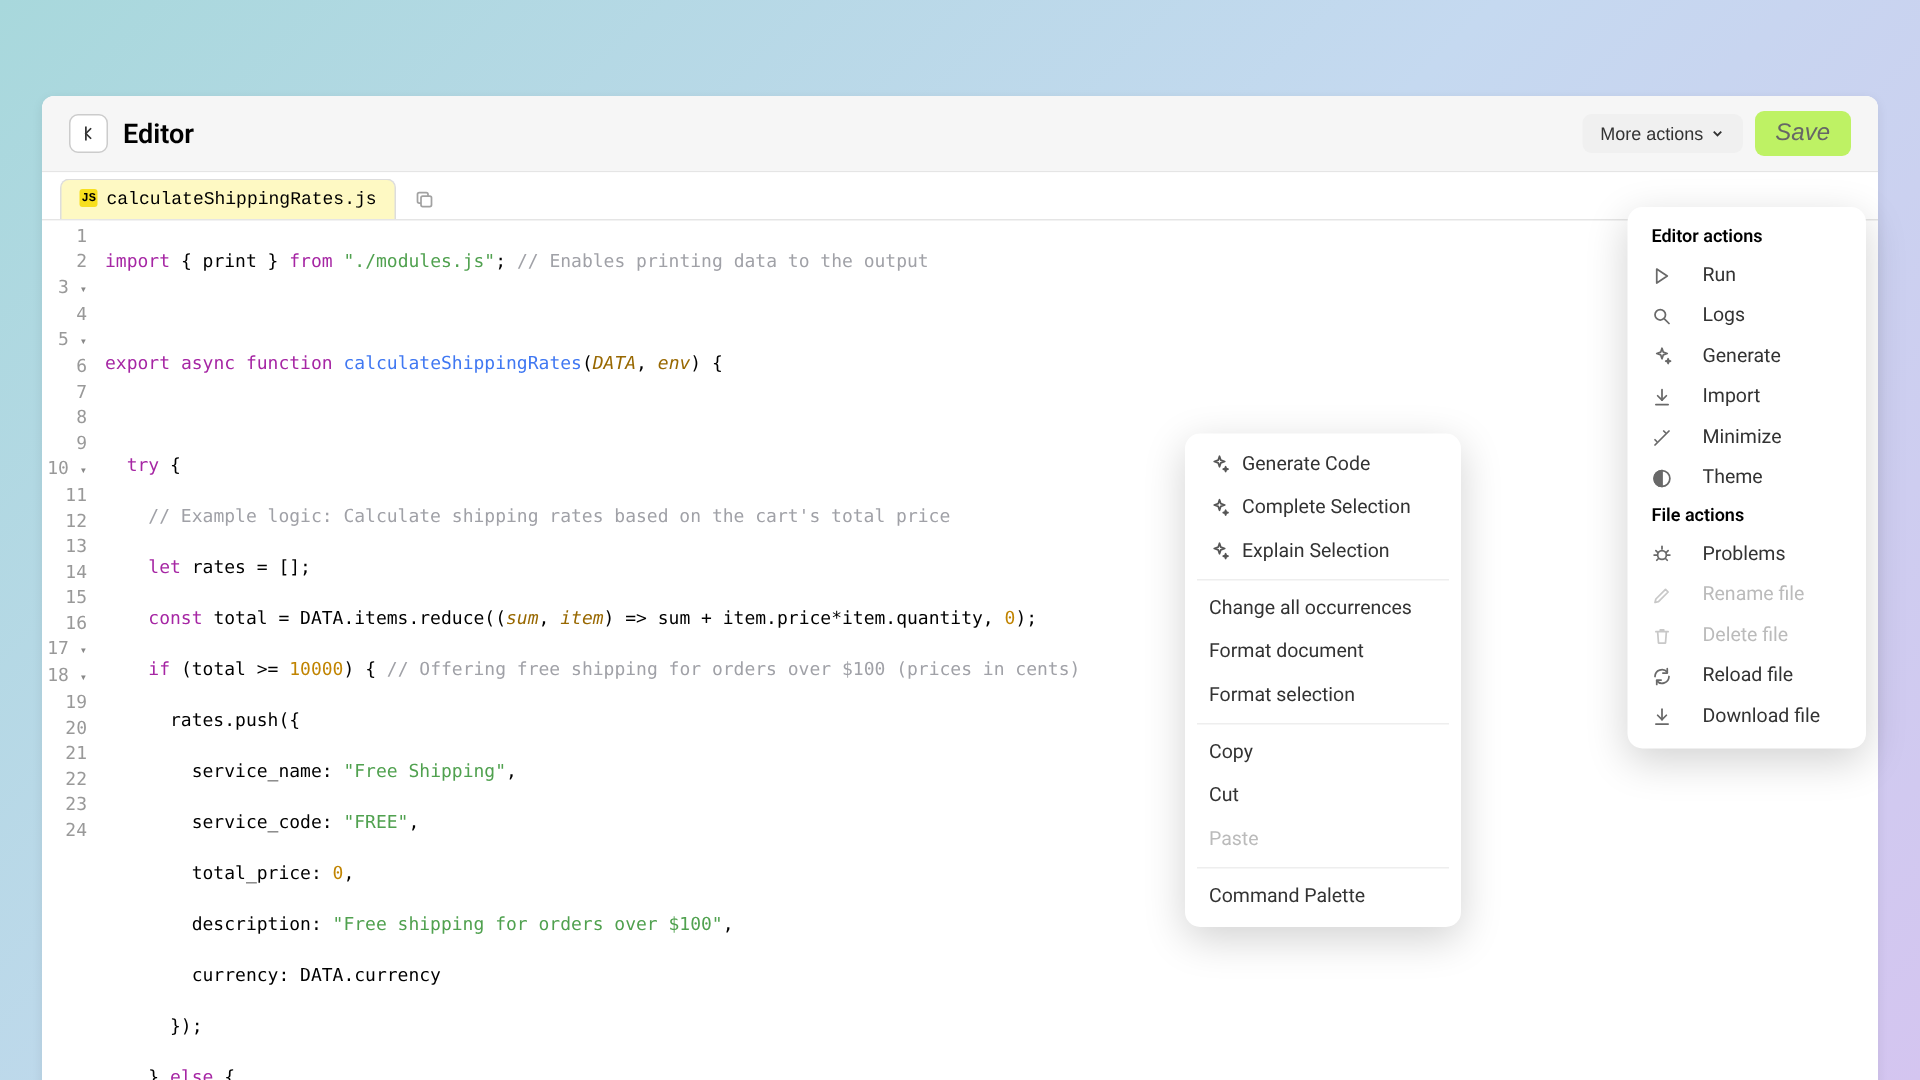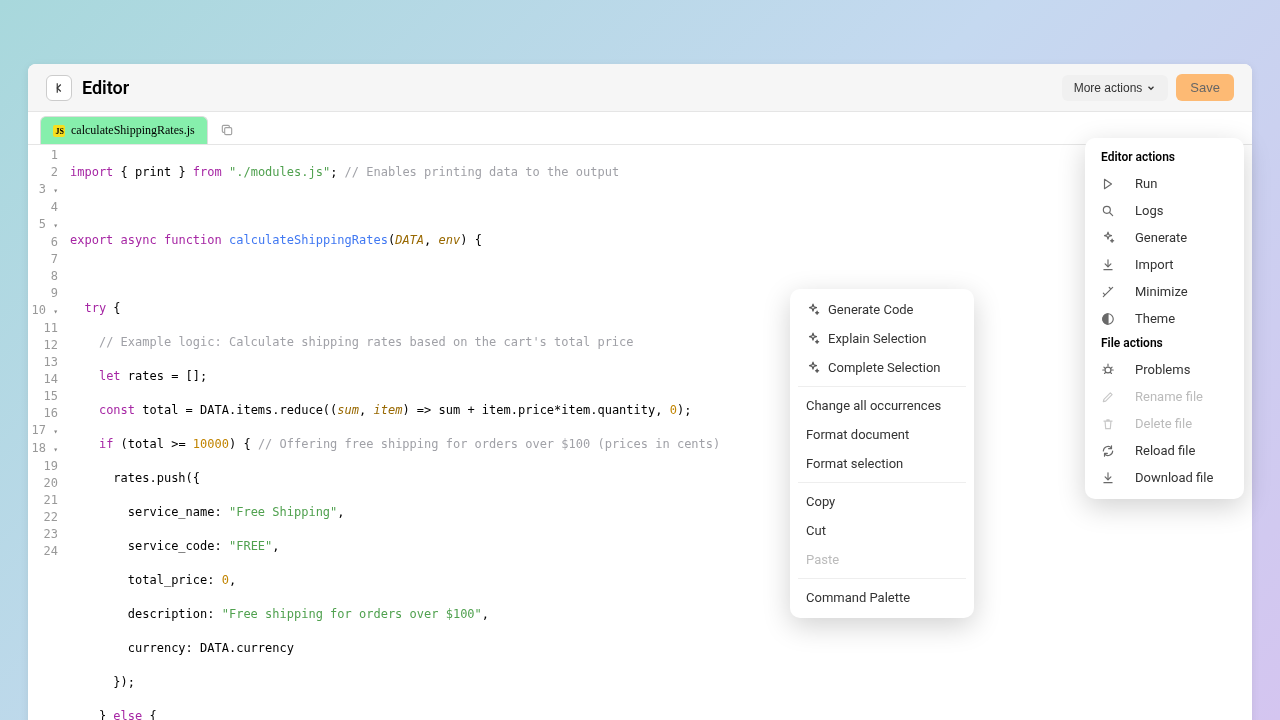--- a/index.html
+++ b/index.html
@@ -46,46 +46,47 @@
   border-radius: 6px;
   font-size: 12px;
   color: #333;
   cursor: pointer;
   display: flex;
   align-items: center;
   gap: 4px;
   margin-right: 8px;
 }
 .save-btn {
-  background: #fdba74;
+  background: #bef264;
   border: none;
   padding: 6px 14px;
   border-radius: 6px;
-  font-size: 13px;
+  font-size: 16px;
   color: #666;
   cursor: default;
+  font-style: italic;
 }
 .tab-bar {
   display: flex;
   align-items: center;
   padding: 4px 12px 0 12px;
   border-bottom: 1px solid #e5e5e5;
   background: #fff;
 }
 .tab {
   display: flex;
-  align-items: center;
+  align-items: flex-start;
   gap: 6px;
   padding: 6px 12px;
   border: 1px solid #ddd;
   border-bottom: none;
   border-radius: 6px 6px 0 0;
   font-size: 12px;
-  font-family: Liberation Serif, serif;
-  background: #86efac;
+  font-family: Liberation Mono, monospace;
+  background: #fef9c3;
 }
 .js-icon {
   width: 12px; height: 12px;
   background: #f7df1e;
   border-radius: 2px;
   font-size: 8px;
   font-weight: bold;
   display: flex;
   align-items: flex-end;
   justify-content: flex-end;
@@ -287,30 +288,30 @@
         </span>
         <span>Generate Code</span>
       </div>
       <div class="cm-item">
         <span class="cm-icon">
           <svg width="14" height="14" viewBox="0 0 24 24" fill="none" stroke="#555" stroke-width="2" stroke-linecap="round" stroke-linejoin="round">
             <path d="M12 2l1.5 4.5L18 8l-4.5 1.5L12 14l-1.5-4.5L6 8l4.5-1.5z"></path>
             <path d="M19 14l.7 2 2 .7-2 .7-.7 2-.7-2-2-.7 2-.7z"></path>
           </svg>
         </span>
-        <span>Explain Selection</span>
+        <span>Complete Selection</span>
       </div>
       <div class="cm-item">
         <span class="cm-icon">
           <svg width="14" height="14" viewBox="0 0 24 24" fill="none" stroke="#555" stroke-width="2" stroke-linecap="round" stroke-linejoin="round">
             <path d="M12 2l1.5 4.5L18 8l-4.5 1.5L12 14l-1.5-4.5L6 8l4.5-1.5z"></path>
             <path d="M19 14l.7 2 2 .7-2 .7-.7 2-.7-2-2-.7 2-.7z"></path>
           </svg>
         </span>
-        <span>Complete Selection</span>
+        <span>Explain Selection</span>
       </div>
       <div class="cm-sep"></div>
       <div class="cm-item">
         <span>Change all occurrences</span>
       </div>
       <div class="cm-item">
         <span>Format document</span>
       </div>
       <div class="cm-item">
         <span>Format selection</span>

